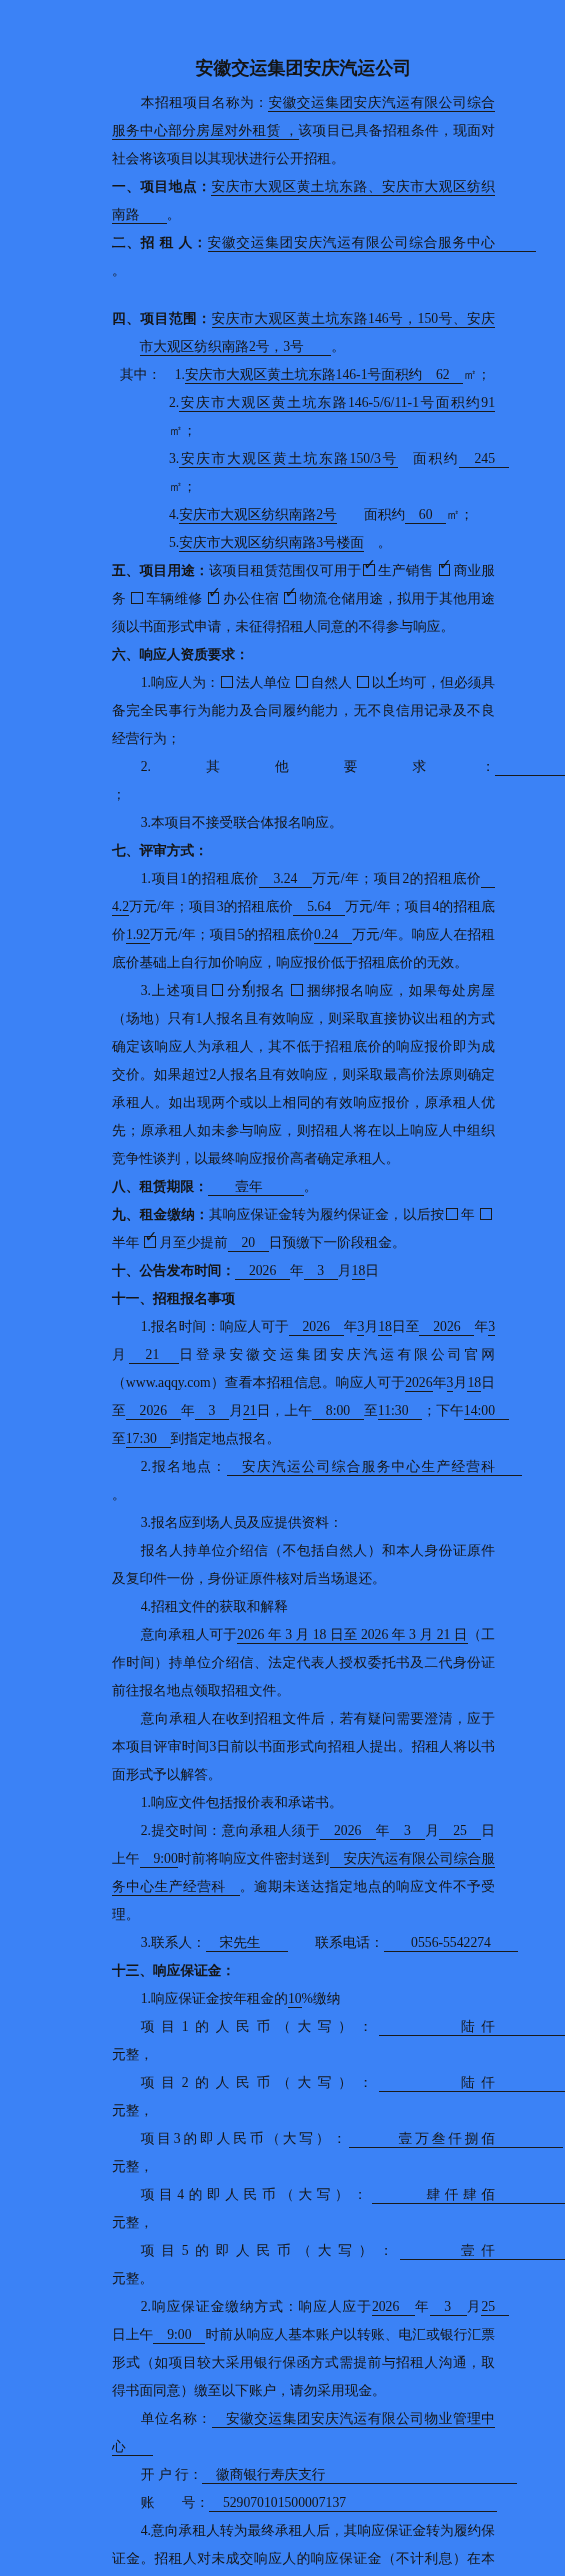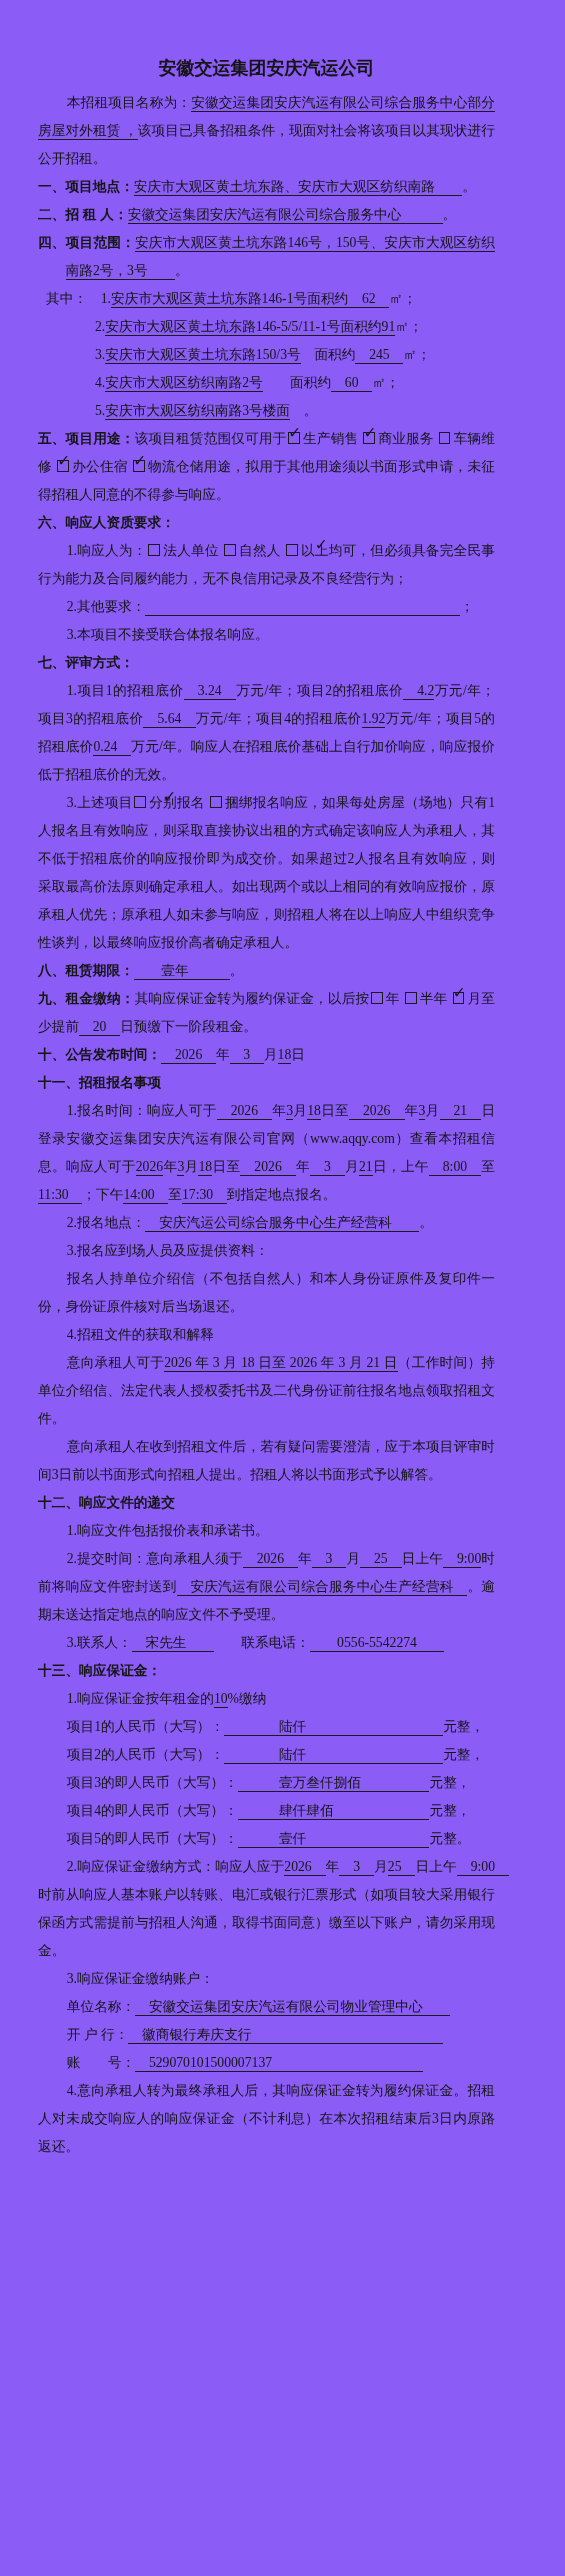--- a/index.html
+++ b/index.html
@@ -1,30 +1,30 @@
 <!DOCTYPE html>
 <html style="font-size:13px"><head>
 <meta charset="utf-8">
 <style>
   html,body{margin:0;padding:0;background:#ffffff;}
   .page{
     width:566px;height:2576px;box-sizing:border-box;overflow:hidden;
-    background:#8b5cf6;color:#151515;
+    background:#3b82f6;color:#151515;
     font-family:"Liberation Serif","DejaVu Serif",serif;
-    padding:47px 71px 0 38px;
+    padding:47px 71px 0 112px;
   }
   p{margin:0;}
   .title{
     text-align:center;font-size:18px;font-weight:bold;line-height:42px;
     font-family:"Liberation Sans","DejaVu Sans",sans-serif;
   }
   .t2{margin-bottom:24px;}
   .p{font-size:13.7px;line-height:28px;text-align:justify;}
   .ind{text-indent:2.1em;}
-  .hang{padding-left:27.5px;text-indent:-27.5px;}
+  .hang{padding-left:27.5px;text-indent:-27.5px;margin-top:20px;}
   .li1{margin-left:8px;}
   .li2{margin-left:57px;}
   .b{font-weight:bold;font-family:"Liberation Sans","DejaVu Sans",sans-serif;}
   .u{border-bottom:1.2px solid #1a1a1a;padding-bottom:0.8px;}
   .b.u, .bu{border-bottom:1.2px solid #1a1a1a;}
   .cb{
     display:inline-block;width:9.7px;height:9.7px;border:1.6px solid #1a1a1a;
     vertical-align:-0.8px;margin:0 3.2px 0 1.6px;position:relative;
   }
   .cb .mark{
@@ -36,21 +36,21 @@
 <body>
 
 <div class="page">
   <div id="doc-body">
       <p class="title"><span class="b">安徽交运集团安庆汽运公司</span></p>
       <p class="p ind"><span class="">本招租项目名称为：</span><span class="u">安徽交运集团安庆汽运有限公司综合服务中心部分房屋对外租赁 ，</span><span class="">该项目已具备招租条件，现面对社会将该项目以其现状进行公开招租。</span></p>
       <p class="p"><span class="b">一、项目地点：</span><span class="u">安庆市大观区黄土坑东路、安庆市大观区纺织南路　　</span><span class="">。</span></p>
       <p class="p"><span class="b">二、招 租 人：</span><span class="u">安徽交运集团安庆汽运有限公司综合服务中心　　　</span><span class="">。</span></p>
       <p class="p hang"><span class="b">四、项目范围：</span><span class="u">安庆市大观区黄土坑东路146号，150号、安庆市大观区纺织南路2号，3号　　</span><span class="">。</span></p>
       <p class="p li1"><span class="">其中：　1.</span><span class="u">安庆市大观区黄土坑东路146-1号面积约　62　</span><span class="">㎡；</span></p>
-      <p class="p li2"><span class="">2.</span><span class="u">安庆市大观区黄土坑东路146-5/5/11-1号面积约91</span><span class="">㎡；</span></p>
+      <p class="p li2"><span class="">2.</span><span class="u">安庆市大观区黄土坑东路146-5/6/11-1号面积约91</span><span class="">㎡；</span></p>
       <p class="p li2"><span class="">3.</span><span class="u">安庆市大观区黄土坑东路150/3号</span><span class="">　面积约</span><span class="u">　245　</span><span class="">㎡；</span></p>
       <p class="p li2"><span class="">4.</span><span class="u">安庆市大观区纺织南路2号</span><span class="">　　面积约</span><span class="u">　60　</span><span class="">㎡；</span></p>
       <p class="p li2"><span class="">5.</span><span class="u">安庆市大观区纺织南路3号楼面</span><span class="">　。</span></p>
       <p class="p"><span class="b">五、项目用途：</span><span class="">该项目租赁范围仅可用于</span><span class="cb"><span class="mark">✓</span></span><span class="">生产销售 </span><span class="cb"><span class="mark">✓</span></span><span class="">商业服务 </span><span class="cb"></span><span class="">车辆维修 </span><span class="cb"><span class="mark">✓</span></span><span class="">办公住宿 </span><span class="cb"><span class="mark">✓</span></span><span class="">物流仓储用途，拟用于其他用途须以书面形式申请，未征得招租人同意的不得参与响应。</span></p>
       <p class="p"><span class="b">六、响应人资质要求：</span></p>
       <p class="p ind"><span class="">1.响应人为：</span><span class="cb"></span><span class="">法人单位 </span><span class="cb"></span><span class="">自然人 </span><span class="cb"><span class="mark">✓</span></span><span class="">以上均可，但必须具备完全民事行为能力及合同履约能力，无不良信用记录及不良经营行为；</span></p>
       <p class="p ind"><span class="">2.其他要求：</span><span class="u">　　　　　　　　　　　　　　　　　　　　　　　</span><span class="">；</span></p>
       <p class="p ind"><span class="">3.本项目不接受联合体报名响应。</span></p>
       <p class="p"><span class="b">七、评审方式：</span></p>
       <p class="p ind"><span class="">1.项目1的招租底价</span><span class="u">　3.24　</span><span class="">万元/年；项目2的招租底价</span><span class="u">　4.2</span><span class="">万元/年；项目3的招租底价</span><span class="u">　5.64　</span><span class="">万元/年；项目4的招租底价</span><span class="u">1.92</span><span class="">万元/年；项目5的招租底价</span><span class="u">0.24　</span><span class="">万元/年。响应人在招租底价基础上自行加价响应，响应报价低于招租底价的无效。</span></p>
@@ -59,32 +59,30 @@
       <p class="p"><span class="b">九、租金缴纳：</span><span class="">其响应保证金转为履约保证金，以后按</span><span class="cb"></span><span class="">年 </span><span class="cb"></span><span class="">半年 </span><span class="cb"><span class="mark">✓</span></span><span class="">月至少提前</span><span class="u">　20　</span><span class="">日预缴下一阶段租金。</span></p>
       <p class="p"><span class="b">十、公告发布时间：</span><span class="u">　2026　</span><span class="">年</span><span class="u">　3　</span><span class="">月</span><span class="u">18</span><span class="">日</span></p>
       <p class="p"><span class="b">十一、招租报名事项</span></p>
       <p class="p ind"><span class="">1.报名时间：响应人可于</span><span class="u">　2026　</span><span class="">年</span><span class="u">3</span><span class="">月</span><span class="u">18</span><span class="">日至</span><span class="u">　2026　</span><span class="">年</span><span class="u">3</span><span class="">月</span><span class="u">　21　</span><span class="">日登录安徽交运集团安庆汽运有限公司官网（www.aqqy.com）查看本招租信息。响应人可于</span><span class="u">2026</span><span class="">年</span><span class="u">3</span><span class="">月</span><span class="u">18</span><span class="">日至</span><span class="u">　2026　</span><span class="">年</span><span class="u">　3　</span><span class="">月</span><span class="u">21</span><span class="">日，上午</span><span class="u">　8:00　</span><span class="">至</span><span class="u">11:30　</span><span class="">；下午</span><span class="u">14:00　</span><span class="">至</span><span class="u">17:30　</span><span class="">到指定地点报名。</span></p>
       <p class="p ind"><span class="">2.报名地点：</span><span class="u">　安庆汽运公司综合服务中心生产经营科　　</span><span class="">。</span></p>
       <p class="p ind"><span class="">3.报名应到场人员及应提供资料：</span></p>
       <p class="p ind"><span class="">报名人持单位介绍信（不包括自然人）和本人身份证原件及复印件一份，身份证原件核对后当场退还。</span></p>
       <p class="p ind"><span class="">4.招租文件的获取和解释</span></p>
       <p class="p ind"><span class="">意向承租人可于</span><span class="u">2026 年 3 月 18 日至 2026 年 3 月 21 日</span><span class="">（工作时间）持单位介绍信、法定代表人授权委托书及二代身份证前往报名地点领取招租文件。</span></p>
       <p class="p ind"><span class="">意向承租人在收到招租文件后，若有疑问需要澄清，应于本项目评审时间3日前以书面形式向招租人提出。招租人将以书面形式予以解答。</span></p>
-      <p class="p"><span class="b">十二、响应文件的递交</span></p>
       <p class="p ind"><span class="">1.响应文件包括报价表和承诺书。</span></p>
       <p class="p ind"><span class="">2.提交时间：意向承租人须于</span><span class="u">　2026　</span><span class="">年</span><span class="u">　3　</span><span class="">月</span><span class="u">　25　</span><span class="">日上午</span><span class="u">　9:00</span><span class="">时前将响应文件密封送到</span><span class="u">　安庆汽运有限公司综合服务中心生产经营科　</span><span class="">。逾期未送达指定地点的响应文件不予受理。</span></p>
       <p class="p ind"><span class="">3.联系人：</span><span class="u">　宋先生　　</span><span class="">　　联系电话：</span><span class="u">　　0556-5542274　　</span></p>
       <p class="p"><span class="b">十三、响应保证金：</span></p>
       <p class="p ind"><span class="">1.响应保证金按年租金的</span><span class="u">10</span><span class="">%缴纳</span></p>
       <p class="p ind"><span class="">项目1的人民币（大写）：</span><span class="u">　　　　陆仟　　　　　　　　　　</span><span class="">元整，</span></p>
       <p class="p ind"><span class="">项目2的人民币（大写）：</span><span class="u">　　　　陆仟　　　　　　　　　　</span><span class="">元整，</span></p>
       <p class="p ind"><span class="">项目3的即人民币（大写）：</span><span class="u">　　　壹万叁仟捌佰　　　　　</span><span class="">元整，</span></p>
       <p class="p ind"><span class="">项目4的即人民币（大写）：</span><span class="u">　　　肆仟肆佰　　　　　　　</span><span class="">元整，</span></p>
       <p class="p ind"><span class="">项目5的即人民币（大写）：</span><span class="u">　　　壹仟　　　　　　　　　</span><span class="">元整。</span></p>
       <p class="p ind"><span class="">2.响应保证金缴纳方式：响应人应于</span><span class="u">2026　</span><span class="">年</span><span class="u">　3　</span><span class="">月</span><span class="u">25　</span><span class="">日上午</span><span class="u">　9:00　</span><span class="">时前从响应人基本账户以转账、电汇或银行汇票形式（如项目较大采用银行保函方式需提前与招租人沟通，取得书面同意）缴至以下账户，请勿采用现金。</span></p>
-      <p class="p ind"><span class="">3.响应保证金缴纳账户：</span></p>
       <p class="p ind"><span class="">单位名称：</span><span class="u">　安徽交运集团安庆汽运有限公司物业管理中心　　</span></p>
       <p class="p ind"><span class="">开 户 行：</span><span class="u">　徽商银行寿庆支行　　　　　　　　　　　　　　</span></p>
       <p class="p ind"><span class="">账　　号：</span><span class="u">　529070101500007137　　　　　　　　　　　</span></p>
       <p class="p ind"><span class="">4.意向承租人转为最终承租人后，其响应保证金转为履约保证金。招租人对未成交响应人的响应保证金（不计利息）在本次招租结束后3日内原路返还。</span></p>
     </div>
 </div>
 
 
 </body></html>

